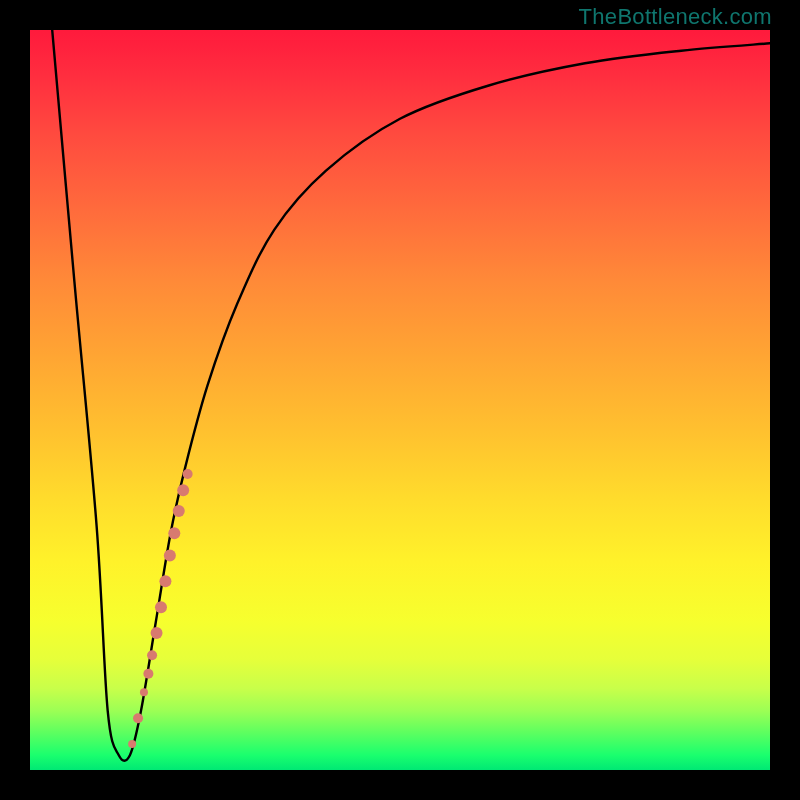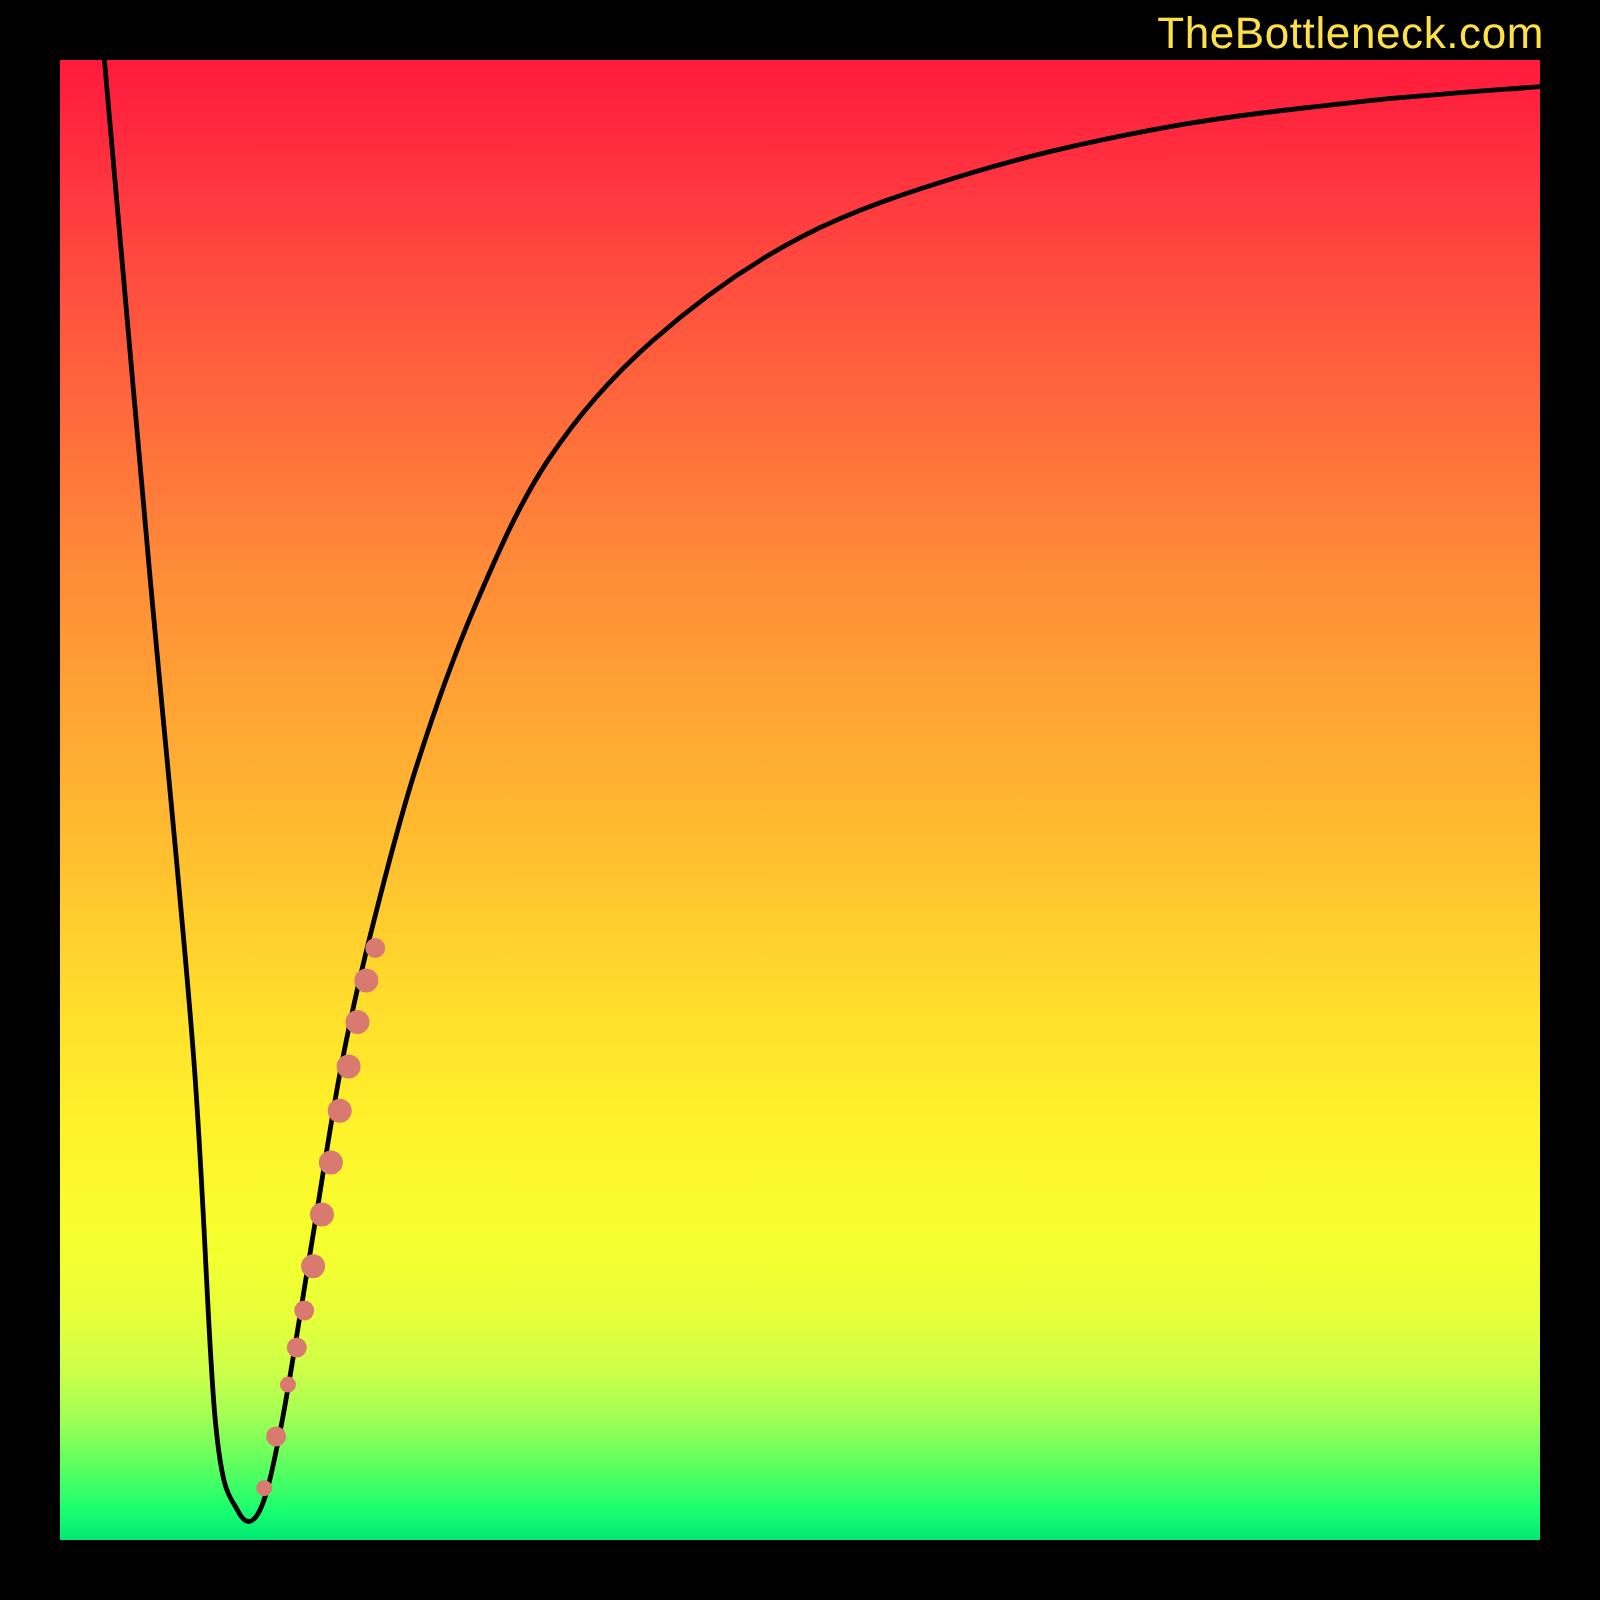--- a/index.html
+++ b/index.html
@@ -40,21 +40,21 @@
       #9cff55 92%,
       #5cff60 95%,
       #1aff6e 98%,
       #00e874 100%
     );
   }
   .watermark {
     position: absolute;
     top: 4px;
     right: 28px;
-    color: #fde047;
+    color: #0f766e;
     font-size: 22px;
     font-weight: 500;
     letter-spacing: 0.3px;
     user-select: none;
   }
   svg.curves {
     position: absolute;
     left: 0;
     top: 0;
     width: 740px;

